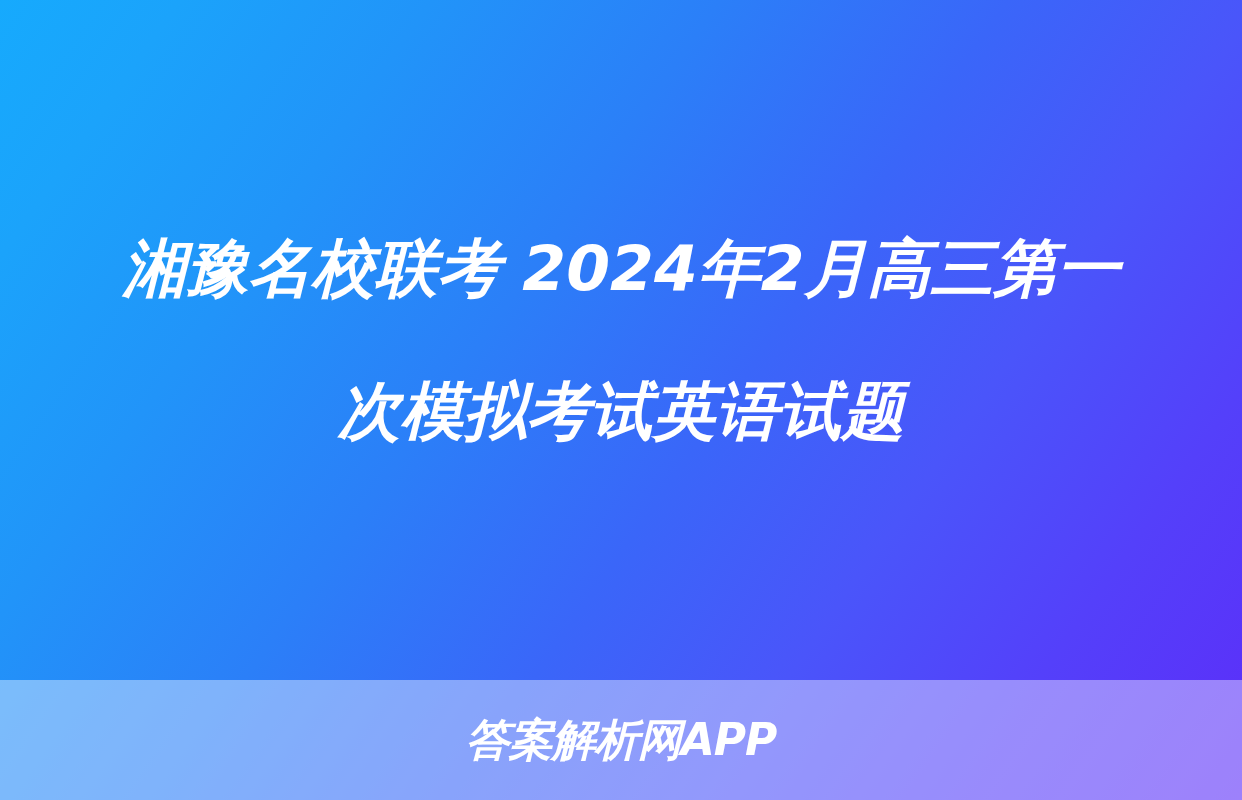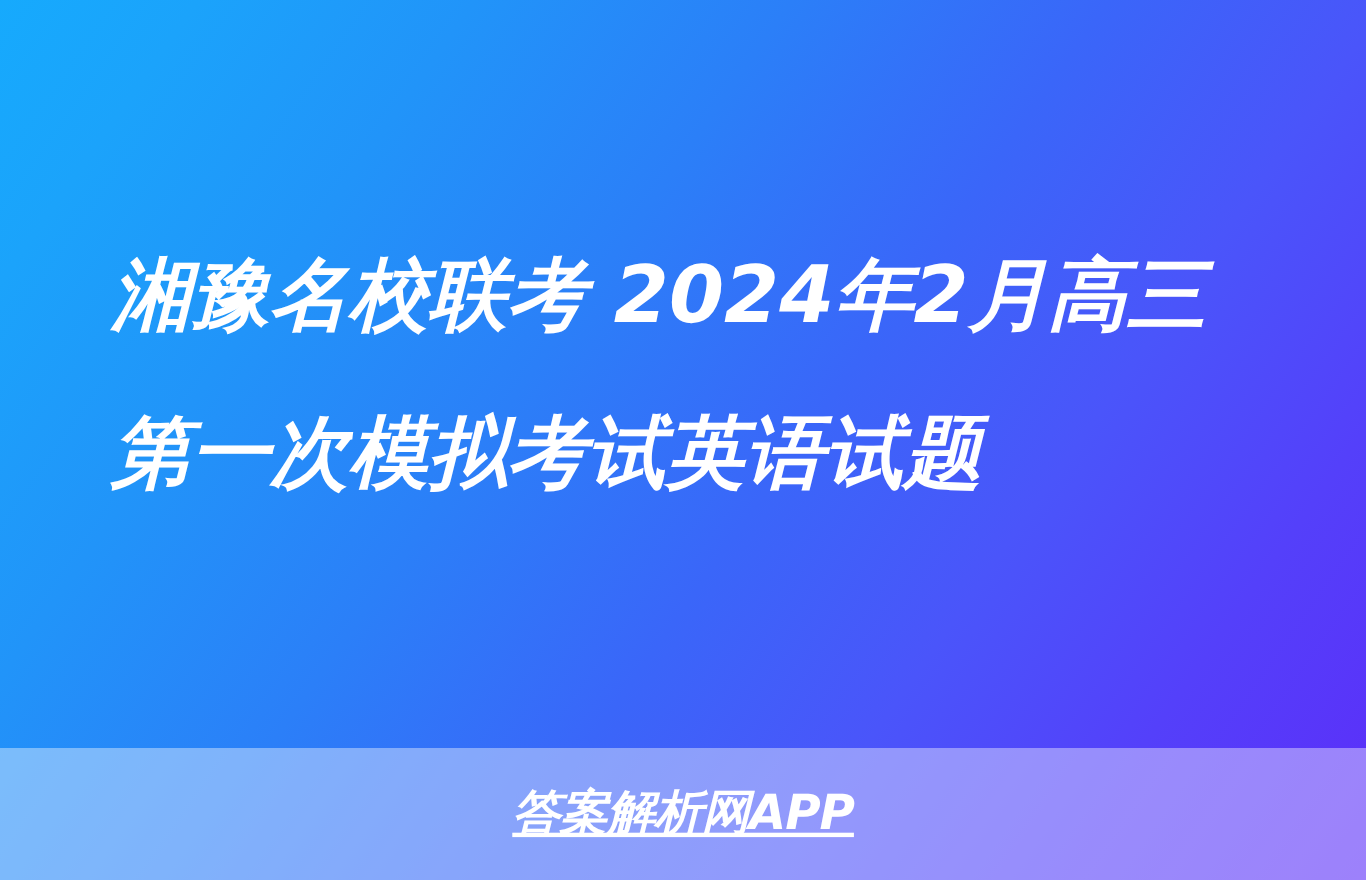--- a/index.html
+++ b/index.html
@@ -40,26 +40,26 @@
     align-items: center;
     justify-content: center;
     box-sizing: border-box;
     padding: 0 100px;
   }
 
   #title-text {
     width: 1040px;
     color: #FFFFFF;
     font-family: "DejaVu Sans", "Liberation Sans", sans-serif;
-    font-size: 72px;
+    font-size: 63px;
     line-height: 143px;
     font-weight: 700;
     font-style: italic;
     letter-spacing: 0px;
-    text-align: left;
+    text-align: center;
     word-break: break-all;
     -webkit-font-smoothing: antialiased;
     text-rendering: optimizeLegibility;
   }
 
   
   #footer-band {
     position: absolute;
     left: 0;
     top: 680px;
@@ -73,21 +73,20 @@
 
   #footer-brand {
     color: #FFFFFF;
     font-family: "DejaVu Sans", "Liberation Sans", sans-serif;
     font-size: 44px;
     font-weight: 700;
     font-style: italic;
     letter-spacing: -1px;
     line-height: 1;
     white-space: nowrap;
-    text-decoration: underline;
     -webkit-font-smoothing: antialiased;
   }
 </style>
 </head>
 <body>
 
 <div id="cover">
 
   <div id="title-area">
     <h1 id="title-text">湘豫名校联考 2024年2月高三第一次模拟考试英语试题</h1>

